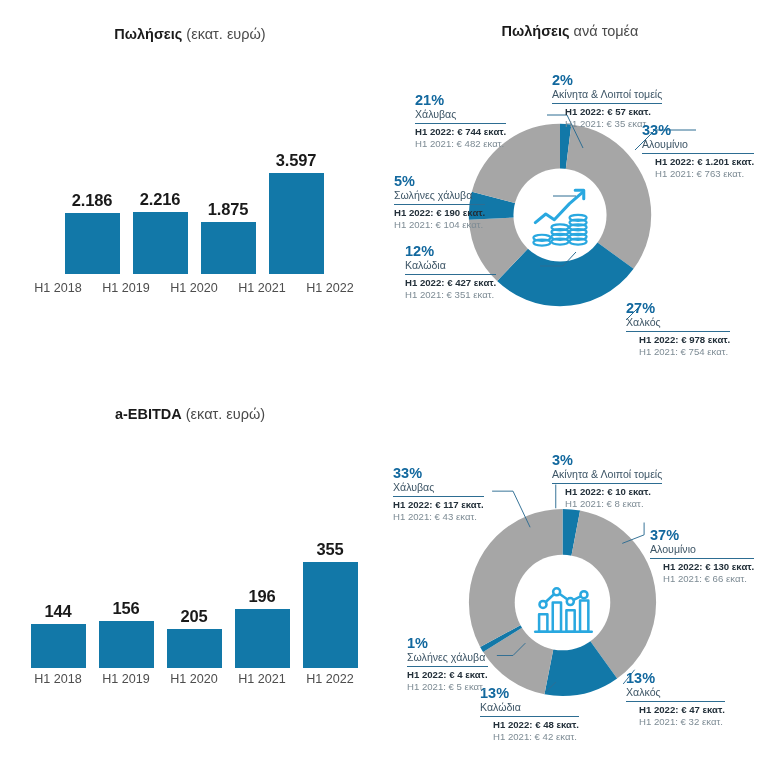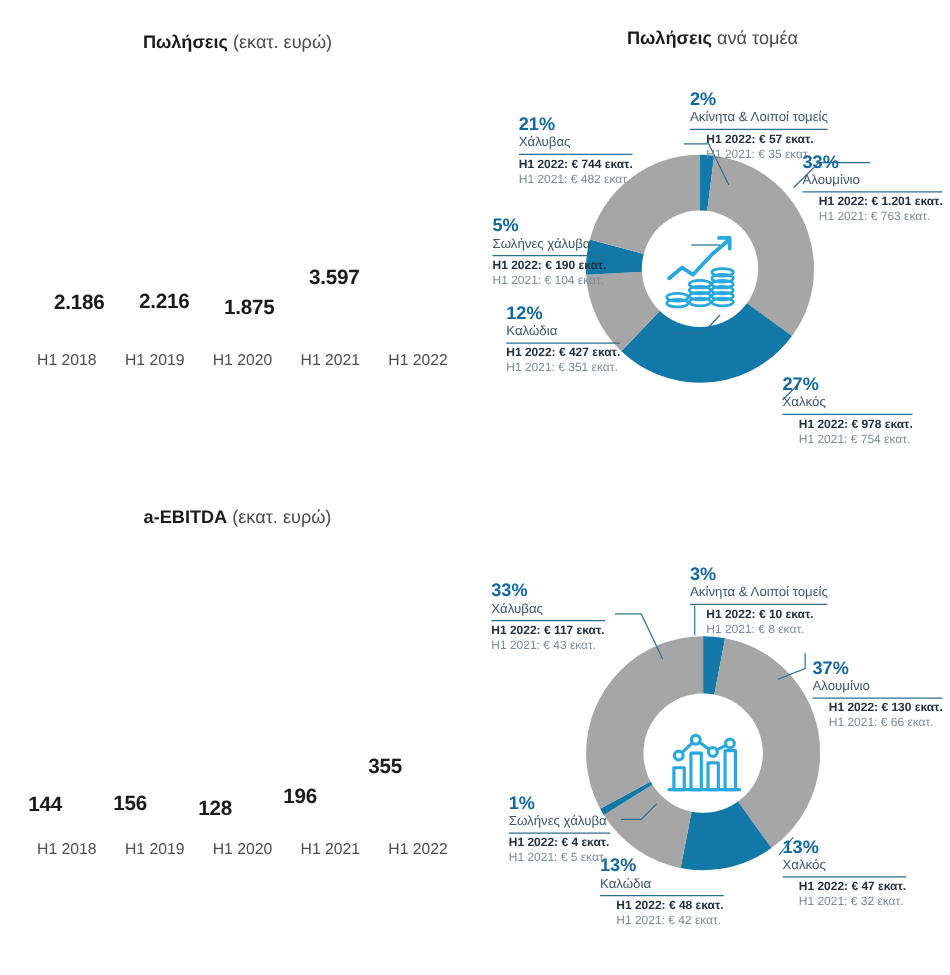--- a/index.html
+++ b/index.html
@@ -31,41 +31,40 @@
   .bars {
     position: absolute;
     display: flex;
     align-items: flex-end;
     justify-content: center;
     gap: 13px;
   }
   .bar-col {
     width: 55px;
     display: flex;
-    flex-direction: row;
+    flex-direction: column;
     align-items: center;
     justify-content: flex-end;
-    gap: 36px;
   }
   .bar-value {
     font-size: 16.5px;
     font-weight: bold;
     color: #1a1a1a;
     margin-bottom: 3px;
     letter-spacing: -0.2px;
   }
   .bar-rect {
     width: 55px;
     background: #1278a8;
   }
   .bar-labels {
     position: absolute;
     display: flex;
-    justify-content: space-between;
-    gap: 0;
+    justify-content: center;
+    gap: 13px;
   }
   .bar-label {
     width: 55px;
     text-align: center;
     font-size: 12.6px;
     color: #4d4d4d;
     white-space: nowrap;
   }
 
   
@@ -258,21 +257,21 @@
   <div class="bars" style="left:26px;top:180px;width:336px;height:108px;align-items:flex-end;">
     <div class="bar-col">
       <span class="bar-value">144</span>
       <div class="bar-rect" style="height:44px;"></div>
     </div>
     <div class="bar-col">
       <span class="bar-value">156</span>
       <div class="bar-rect" style="height:47px;"></div>
     </div>
     <div class="bar-col">
-      <span class="bar-value">128</span>
+      <span class="bar-value">205</span>
       <div class="bar-rect" style="height:39px;"></div>
     </div>
     <div class="bar-col">
       <span class="bar-value">196</span>
       <div class="bar-rect" style="height:59px;"></div>
     </div>
     <div class="bar-col">
       <span class="bar-value">355</span>
       <div class="bar-rect" style="height:106px;"></div>
     </div>

